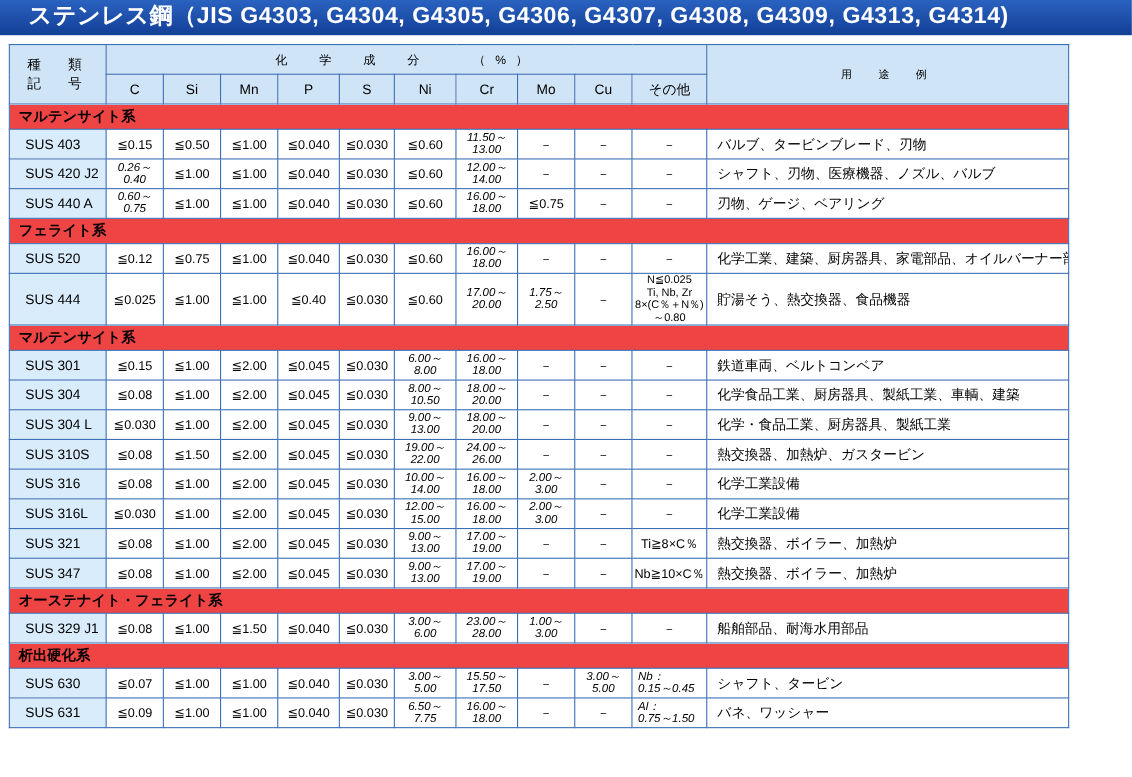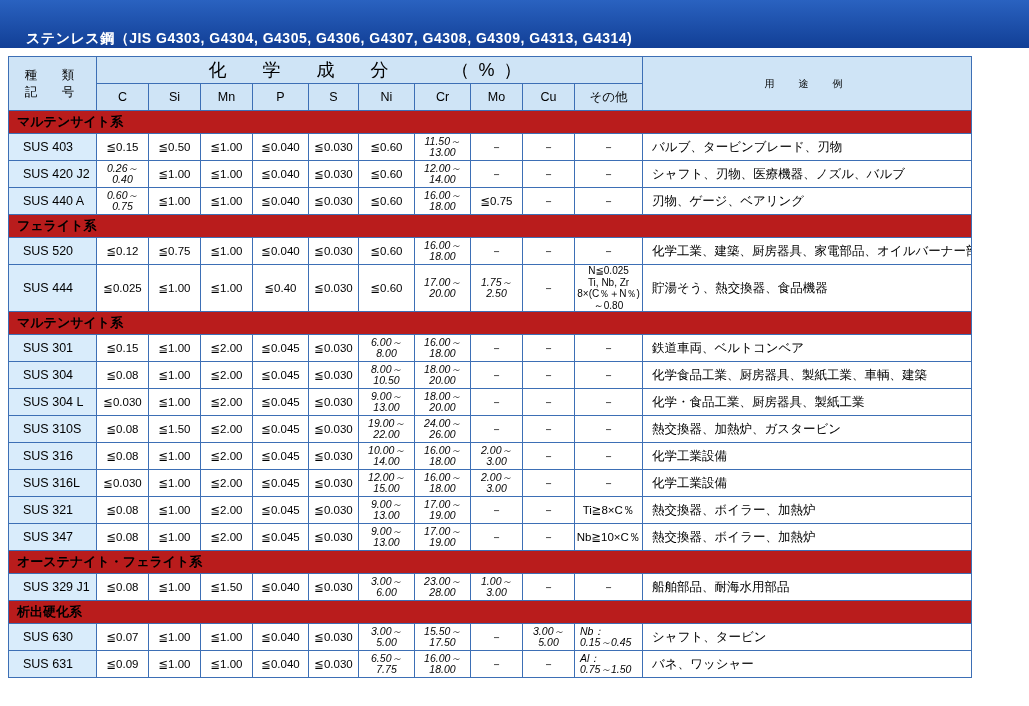--- a/index.html
+++ b/index.html
@@ -4,27 +4,27 @@
 <style>
   html,body{margin:0;padding:0;}
   body{
     width:1029px;height:706px;
     background:#ffffff;
     font-family:"Liberation Sans","DejaVu Sans",sans-serif;
     font-size:11px;color:#000;
     -webkit-font-smoothing:antialiased;
   }
   #title-bar{
-    height:48px;
+    height:32px;
     background:#1f4fa8;
     background:linear-gradient(#2a62c0,#123f96);
     color:#ffffff;
-    display:flex;align-items:flex-end;
+    display:flex;align-items:flex-start;
     padding-left:26px;
-    font-size:14px;
+    font-size:21px;
     font-weight:bold;
     letter-spacing:0.5px;
     box-sizing:border-box;
   }
   #sheet{
     padding:8px 8px 0 8px;
     box-sizing:border-box;
   }
   table{
     border-collapse:collapse;
@@ -39,24 +39,24 @@
     font-weight:normal;
     font-size:11.5px;
     height:26px;
     overflow:hidden;
   }
   thead td{
     background:#cfe4f6;
     font-size:12.5px;
   }
   .hd-kind{letter-spacing:6px;}
-  .hd-chem{letter-spacing:9px;font-size:18px;}
+  .hd-chem{letter-spacing:9px;font-size:11px;}
   .hd-use{letter-spacing:7px;font-size:10px;}
   .grp td{
-    background:#b91c1c;
+    background:#ef4444;
     text-align:left;
     padding-left:8px;
     font-size:13px;
     font-weight:bold;
     height:22px;
   }
   .namecell{
     background:#d9ecfb;
     text-align:left;
     padding-left:14px;

